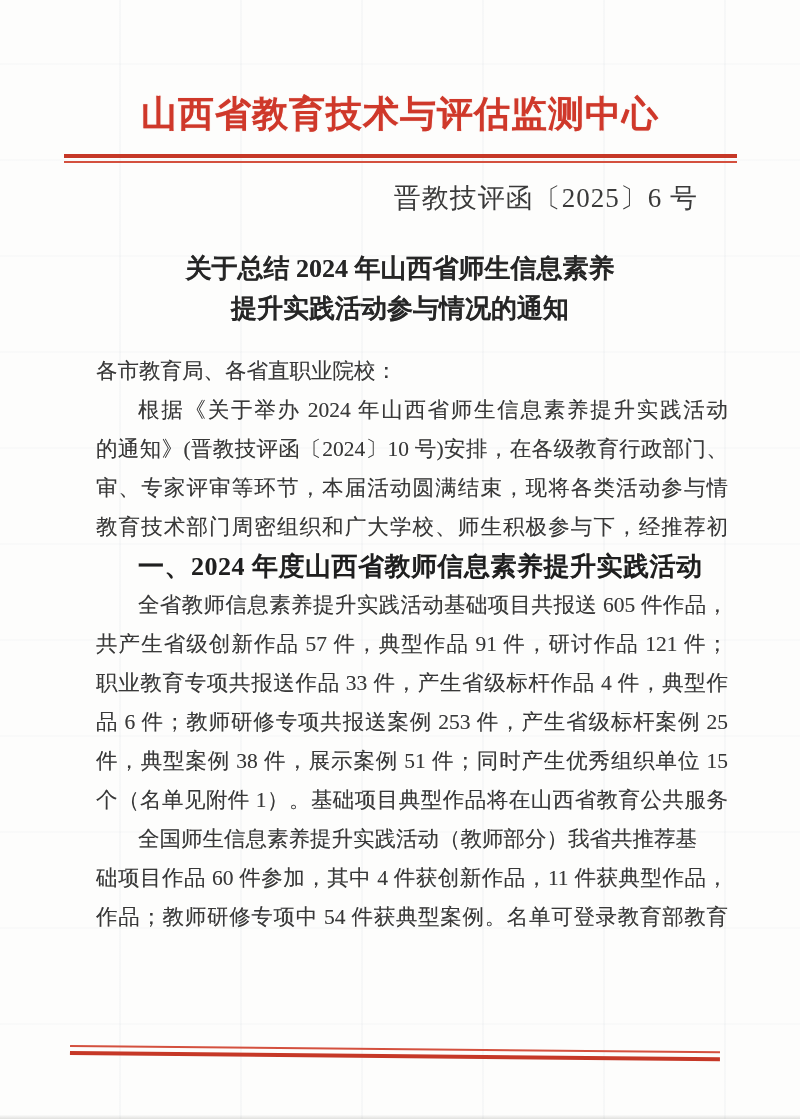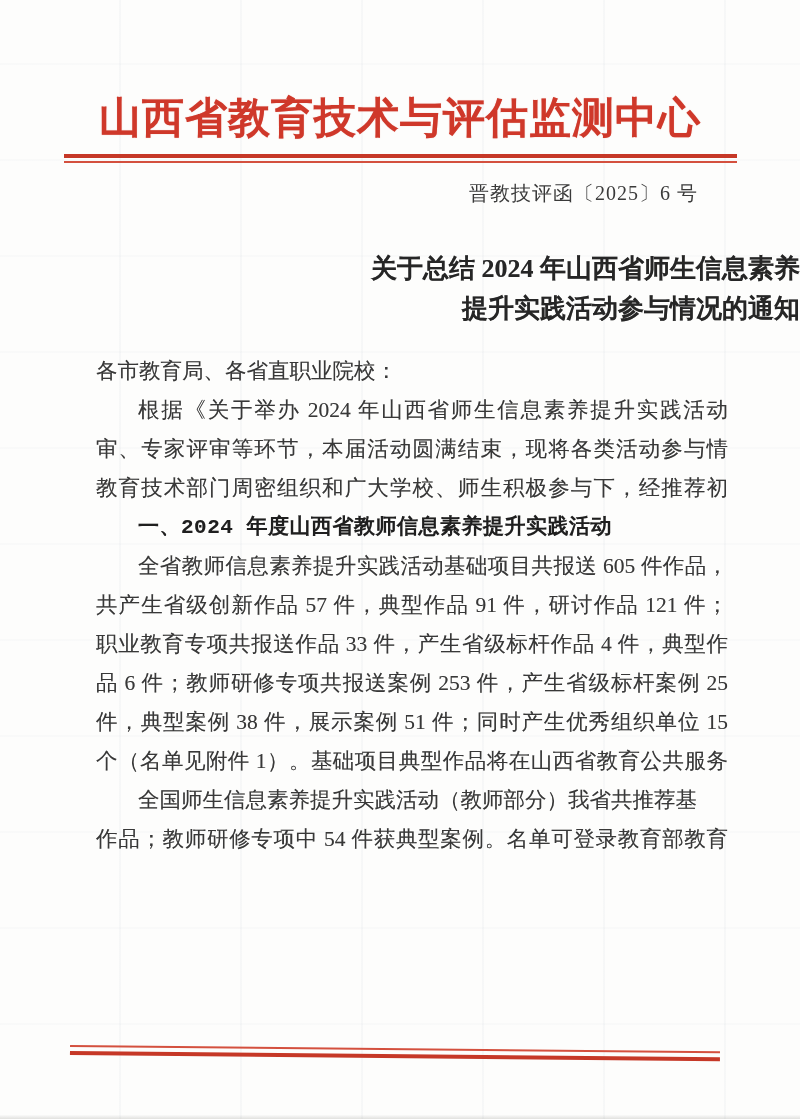--- a/index.html
+++ b/index.html
@@ -18,66 +18,66 @@
   .page::after {
     content: "";
     position: absolute; left: 0; right: 0; bottom: 0; height: 4px;
     background: linear-gradient(to bottom, rgba(0,0,0,0.01), rgba(125,125,118,0.22));
   }
   .agency {
     position: absolute;
     top: 90px; left: 0; right: 0;
     margin: 0;
     text-align: center;
-    font-size: 42px;
+    font-size: 36px;
     font-weight: 700;
     letter-spacing: 1px;
     color: #cf382a;
     text-shadow: 0 0 0.8px rgba(207,56,42,0.55);
     font-family: "Liberation Serif", "DejaVu Serif", serif;
   }
   .rule-top {
     position: absolute;
     left: 64px; width: 673px; top: 154px;
     height: 3px;
     border-top: 4.5px solid #c63827;
     border-bottom: 2px solid #d4503e;
   }
   .doc-no {
     position: absolute;
     top: 180px; right: 102px;
-    font-size: 20px;
+    font-size: 27px;
     letter-spacing: 1px;
     color: #3a3a3a;
   }
   .doc-title {
     position: absolute;
     top: 249px; left: 0; right: 0;
-    text-align: right;
+    text-align: center;
     font-size: 26px;
     font-weight: 700;
     line-height: 40px;
     color: #262626;
     text-shadow: 0 0 0.6px rgba(40,40,40,0.5);
   }
   .doc-body {
     position: absolute;
     top: 352px; left: 96px; width: 632px;
     font-size: 21.5px;
     line-height: 39px;
     color: #383838;
     text-shadow: 0 0 0.5px rgba(60,60,60,0.4);
   }
   .ln { height: 39px; }
   .ind { text-indent: 42px; }
   .fill { text-align: justify; text-align-last: justify; }
   .heading {
-    font-family: Liberation Mono, monospace;
+    font-family: Liberation Serif, serif;
     font-weight: 700;
-    font-size: 21px;
+    font-size: 26px;
     color: #1f1f1f;
     letter-spacing: 0.5px;
   }
   .rule-bottom {
     position: absolute;
     left: 70px; width: 650px; top: 1045px;
     height: 4px;
     border-top: 2px solid #d4503e;
     border-bottom: 4.5px solid #c63827;
     transform: rotate(0.55deg);
@@ -96,28 +96,30 @@
   <div class="doc-no">晋教技评函〔2025〕6 号</div>
 
   <div class="doc-title">
     <div>关于总结 2024 年山西省师生信息素养</div>
     <div>提升实践活动参与情况的通知</div>
   </div>
 
   <div class="doc-body">
     <div class="ln">各市教育局、各省直职业院校：</div>
     <div class="ln ind fill">根据《关于举办 2024 年山西省师生信息素养提升实践活动</div>
+    <div class="ln fill">的通知》(晋教技评函〔2024〕10 号)安排，在各级教育行政部门、</div>
     <div class="ln fill">审、专家评审等环节，本届活动圆满结束，现将各类活动参与情</div>
     <div class="ln fill">教育技术部门周密组织和广大学校、师生积极参与下，经推荐初</div>
     <div class="ln ind heading">一、2024 年度山西省教师信息素养提升实践活动</div>
     <div class="ln ind fill">全省教师信息素养提升实践活动基础项目共报送 605 件作品，</div>
     <div class="ln fill">共产生省级创新作品 57 件，典型作品 91 件，研讨作品 121 件；</div>
     <div class="ln fill">职业教育专项共报送作品 33 件，产生省级标杆作品 4 件，典型作</div>
     <div class="ln fill">品 6 件；教师研修专项共报送案例 253 件，产生省级标杆案例 25</div>
     <div class="ln fill">件，典型案例 38 件，展示案例 51 件；同时产生优秀组织单位 15</div>
     <div class="ln fill">个（名单见附件 1）。基础项目典型作品将在山西省教育公共服务</div>
     <div class="ln ind">全国师生信息素养提升实践活动（教师部分）我省共推荐基</div>
+    <div class="ln fill">础项目作品 60 件参加，其中 4 件获创新作品，11 件获典型作品，</div>
     <div class="ln fill">作品；教师研修专项中 54 件获典型案例。名单可登录教育部教育</div>
   </div>
 
   <div class="rule-bottom"></div>
 
 </div>
 
 </body></html>

